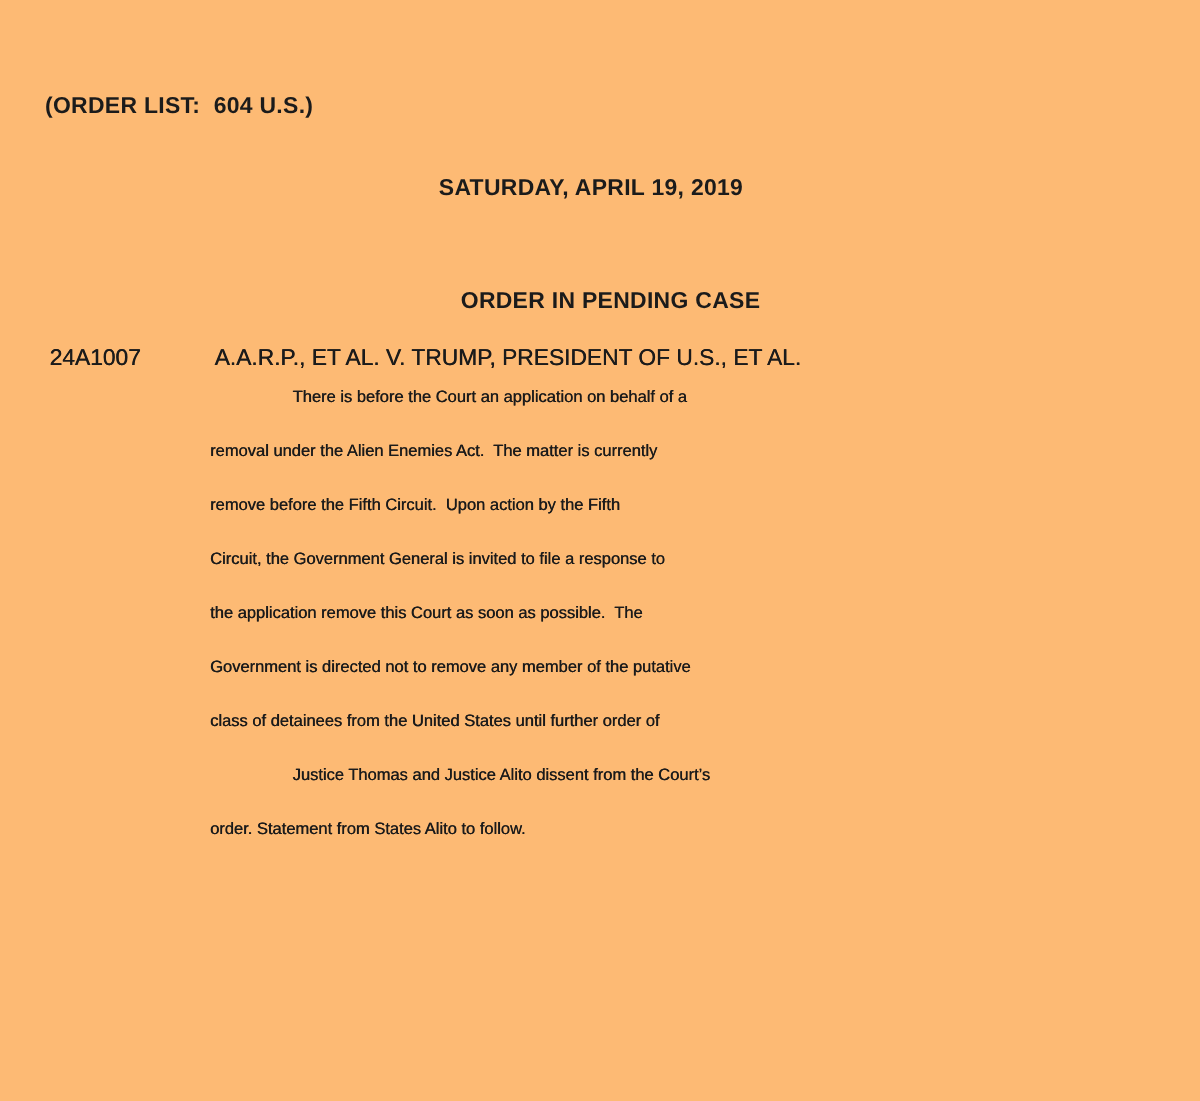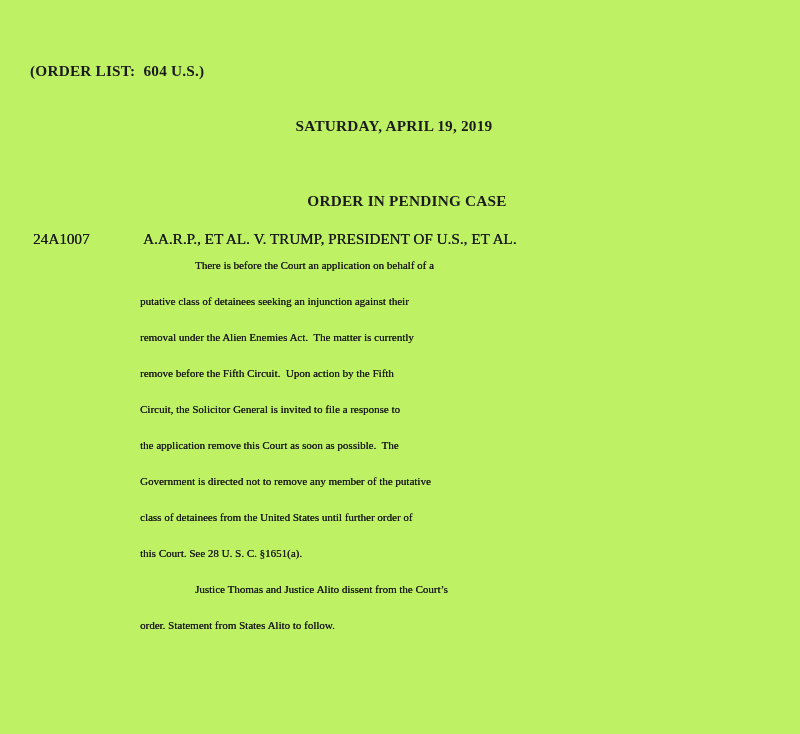--- a/index.html
+++ b/index.html
@@ -4,23 +4,23 @@
 <style>
   html, body {
     margin: 0;
     padding: 0;
     background: #ffffff;
   }
   .page {
     position: relative;
     width: 800px;
     height: 734px;
-    background: #bef264;
+    background: #fdba74;
     color: #1b1b1b;
-    font-family: Liberation Serif, serif;
+    font-family: Liberation Sans, sans-serif;
     overflow: hidden;
   }
   .pre { white-space: pre; }
 
   .order-list-line {
     position: absolute;
     left: 30px;
     top: 62px;
     font-size: 15.3px;
     font-weight: bold;
@@ -88,25 +88,23 @@
 
   <div class="section-heading">ORDER IN PENDING CASE</div>
 
   <div class="case-row">
     <span class="docket-number">24A1007</span>
     <span class="case-title">A.A.R.P., ET AL. V. TRUMP, PRESIDENT OF U.S., ET AL.</span>
   </div>
 
   <div class="body-text">
     <div class="body-line indent">There is before the Court an application on behalf of a</div>
-    <div class="body-line">putative class of detainees seeking an injunction against their</div>
     <div class="body-line">removal under the Alien Enemies Act.  The matter is currently</div>
     <div class="body-line">remove before the Fifth Circuit.  Upon action by the Fifth</div>
-    <div class="body-line">Circuit, the Solicitor General is invited to file a response to</div>
+    <div class="body-line">Circuit, the Government General is invited to file a response to</div>
     <div class="body-line">the application remove this Court as soon as possible.  The</div>
     <div class="body-line">Government is directed not to remove any member of the putative</div>
     <div class="body-line">class of detainees from the United States until further order of</div>
-    <div class="body-line">this Court. See 28 U. S. C. §1651(a).</div>
     <div class="body-line indent">Justice Thomas and Justice Alito dissent from the Court’s</div>
     <div class="body-line">order. Statement from States Alito to follow.</div>
   </div>
 
 </div>
 
 </body></html>

